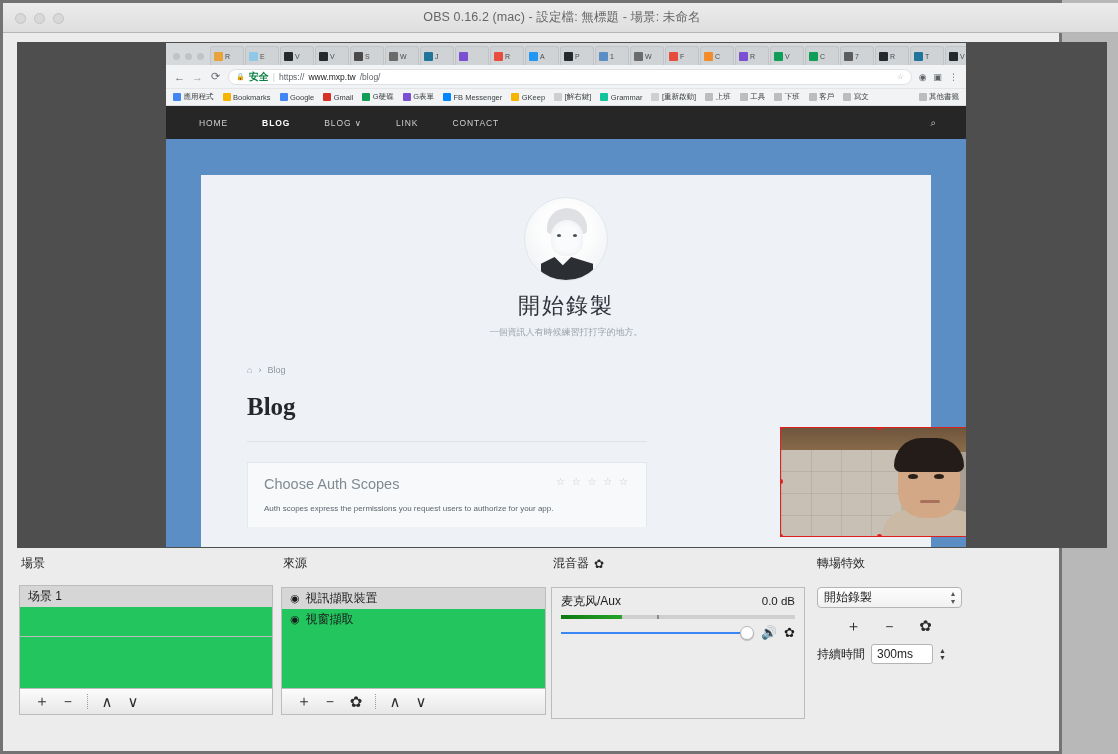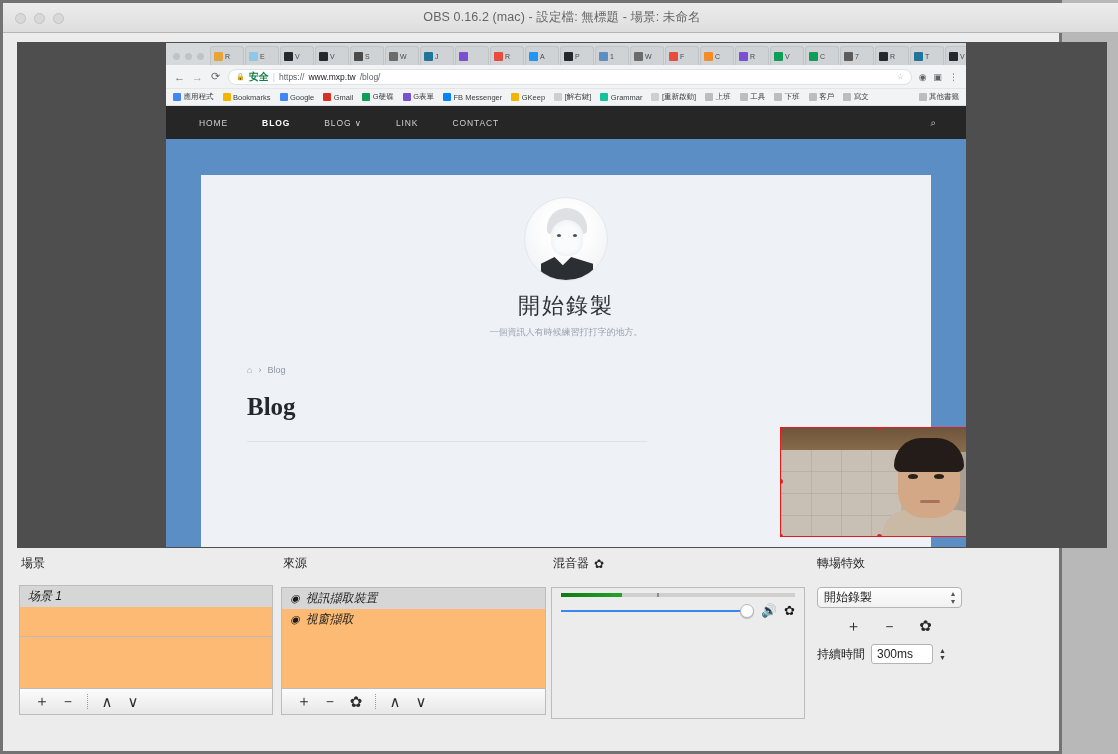--- a/index.html
+++ b/index.html
@@ -207,21 +207,21 @@
     border-radius: 50%;
   }
 
   
   .panels { position: absolute; left: 0; top: 548px; width: 1118px; height: 180px; }
   .panel-title {
     position: absolute; font-size: 12px; color: #262626;
     display: flex; align-items: center; gap: 5px;
   }
   .listbox {
-    position: absolute; background: #fdba74; border: 1px solid #bcbcbc; font-style: italic;
+    position: absolute; background: #22c55e; border: 1px solid #bcbcbc;
   }
   .list-row {
     height: 21px; display: flex; align-items: center; gap: 6px;
     padding: 0 8px; font-size: 12px; color: #1c1c1c;
   }
   .list-row.sel { background: #d6d6d6; }
   .eye { font-size: 11px; color: #1c1c1c; }
   .toolbar {
     position: absolute; height: 26px;
     background: linear-gradient(#fcfcfc, #e7e7e7);
@@ -532,20 +532,27 @@
 
             <div class="crumbs">
               <span>⌂</span>
               <span>›</span>
               <span>Blog</span>
             </div>
 
             <div class="blog-h1">Blog</div>
             <div class="rule"></div>
 
+            <div class="card">
+              <div class="card-top">
+                <div class="card-title">Choose Auth Scopes</div>
+                <div class="stars">☆ ☆ ☆ ☆ ☆</div>
+              </div>
+              <div class="card-desc">Auth scopes express the permissions you request users to authorize for your app.</div>
+            </div>
 
 
           </div>
         </div>
       </div>
 
       <div class="webcam">
         <div class="wc-beam"></div>
         <div class="wc-wall"></div>
         <div class="wc-person">
@@ -604,20 +611,24 @@
       <span class="tb-sep"></span>
       <span class="tb-btn">∧</span>
       <span class="tb-btn">∨</span>
     </div>
 
     <div class="panel-title" style="left:550px;top:4px">
       <span>混音器</span>
       <span>✿</span>
     </div>
     <div class="mixer-box">
+      <div class="mx-row">
+        <span class="mx-name">麦克风/Aux</span>
+        <span class="mx-db">0.0 dB</span>
+      </div>
       <div class="vu">
         <span class="vu-fill" style="width: 26%;"></span>
         <span class="vu-tick"></span>
       </div>
       <div class="slider-row">
         <div class="slider">
           <span class="slider-track"></span>
           <span class="slider-knob"></span>
         </div>
         <span class="mx-icon">🔊</span>

